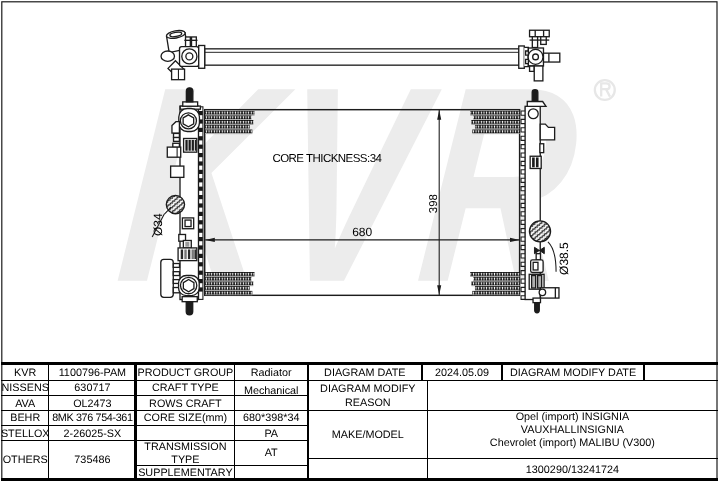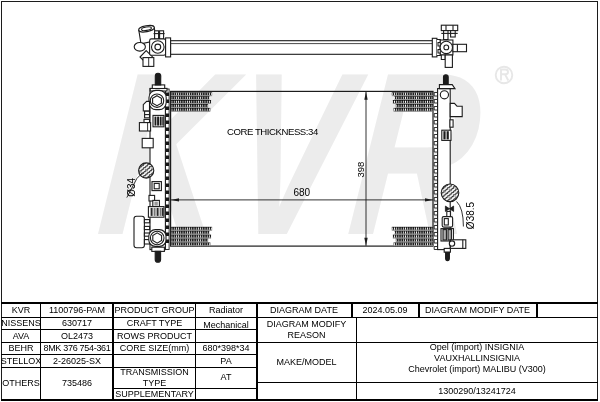--- a/index.html
+++ b/index.html
@@ -304,21 +304,21 @@
 
 <div class="cell" style="left:41px;top:303px;width:72px;height:14px">1100796-PAM</div>
 <div class="cell" style="left:41px;top:317px;width:72px;height:12.5px">630717</div>
 <div class="cell" style="left:41px;top:329.5px;width:72px;height:12.5px">OL2473</div>
 <div class="cell" style="left:41px;top:342px;width:72px;height:12.5px;letter-spacing:-0.3px">8MK 376 754-361</div>
 <div class="cell" style="left:41px;top:354.5px;width:72px;height:12.5px">2-26025-SX</div>
 <div class="cell" style="left:41px;top:367px;width:72px;height:32px">735486</div>
 
 <div class="cell" style="left:114px;top:317px;width:81px;height:12.5px">CRAFT TYPE</div>
 <div class="cell" style="left:114px;top:303px;width:81px;height:14px">PRODUCT GROUP</div>
-<div class="cell" style="left:114px;top:329.5px;width:81px;height:12.5px">ROWS PRODUCT</div>
+<div class="cell" style="left:114px;top:329.5px;width:81px;height:12.5px">ROWS CRAFT</div>
 <div class="cell" style="left:114px;top:342px;width:81px;height:12.5px">CORE SIZE(mm)</div>
 <div class="cell" style="left:114px;top:367px;width:81px;height:21px">TRANSMISSION
 TYPE</div>
 <div class="cell" style="left:114px;top:388px;width:81px;height:11.5px">SUPPLEMENTARY</div>
 
 <div class="cell" style="left:196px;top:303px;width:60px;height:14px">Radiator</div>
 <div class="cell" style="left:196px;top:317px;width:60px;height:16px">Mechanical</div>
 <div class="cell" style="left:196px;top:342px;width:60px;height:12.5px">680*398*34</div>
 <div class="cell" style="left:196px;top:354.5px;width:60px;height:12.5px">PA</div>
 <div class="cell" style="left:257px;top:303px;width:94px;height:14px">DIAGRAM DATE</div>

